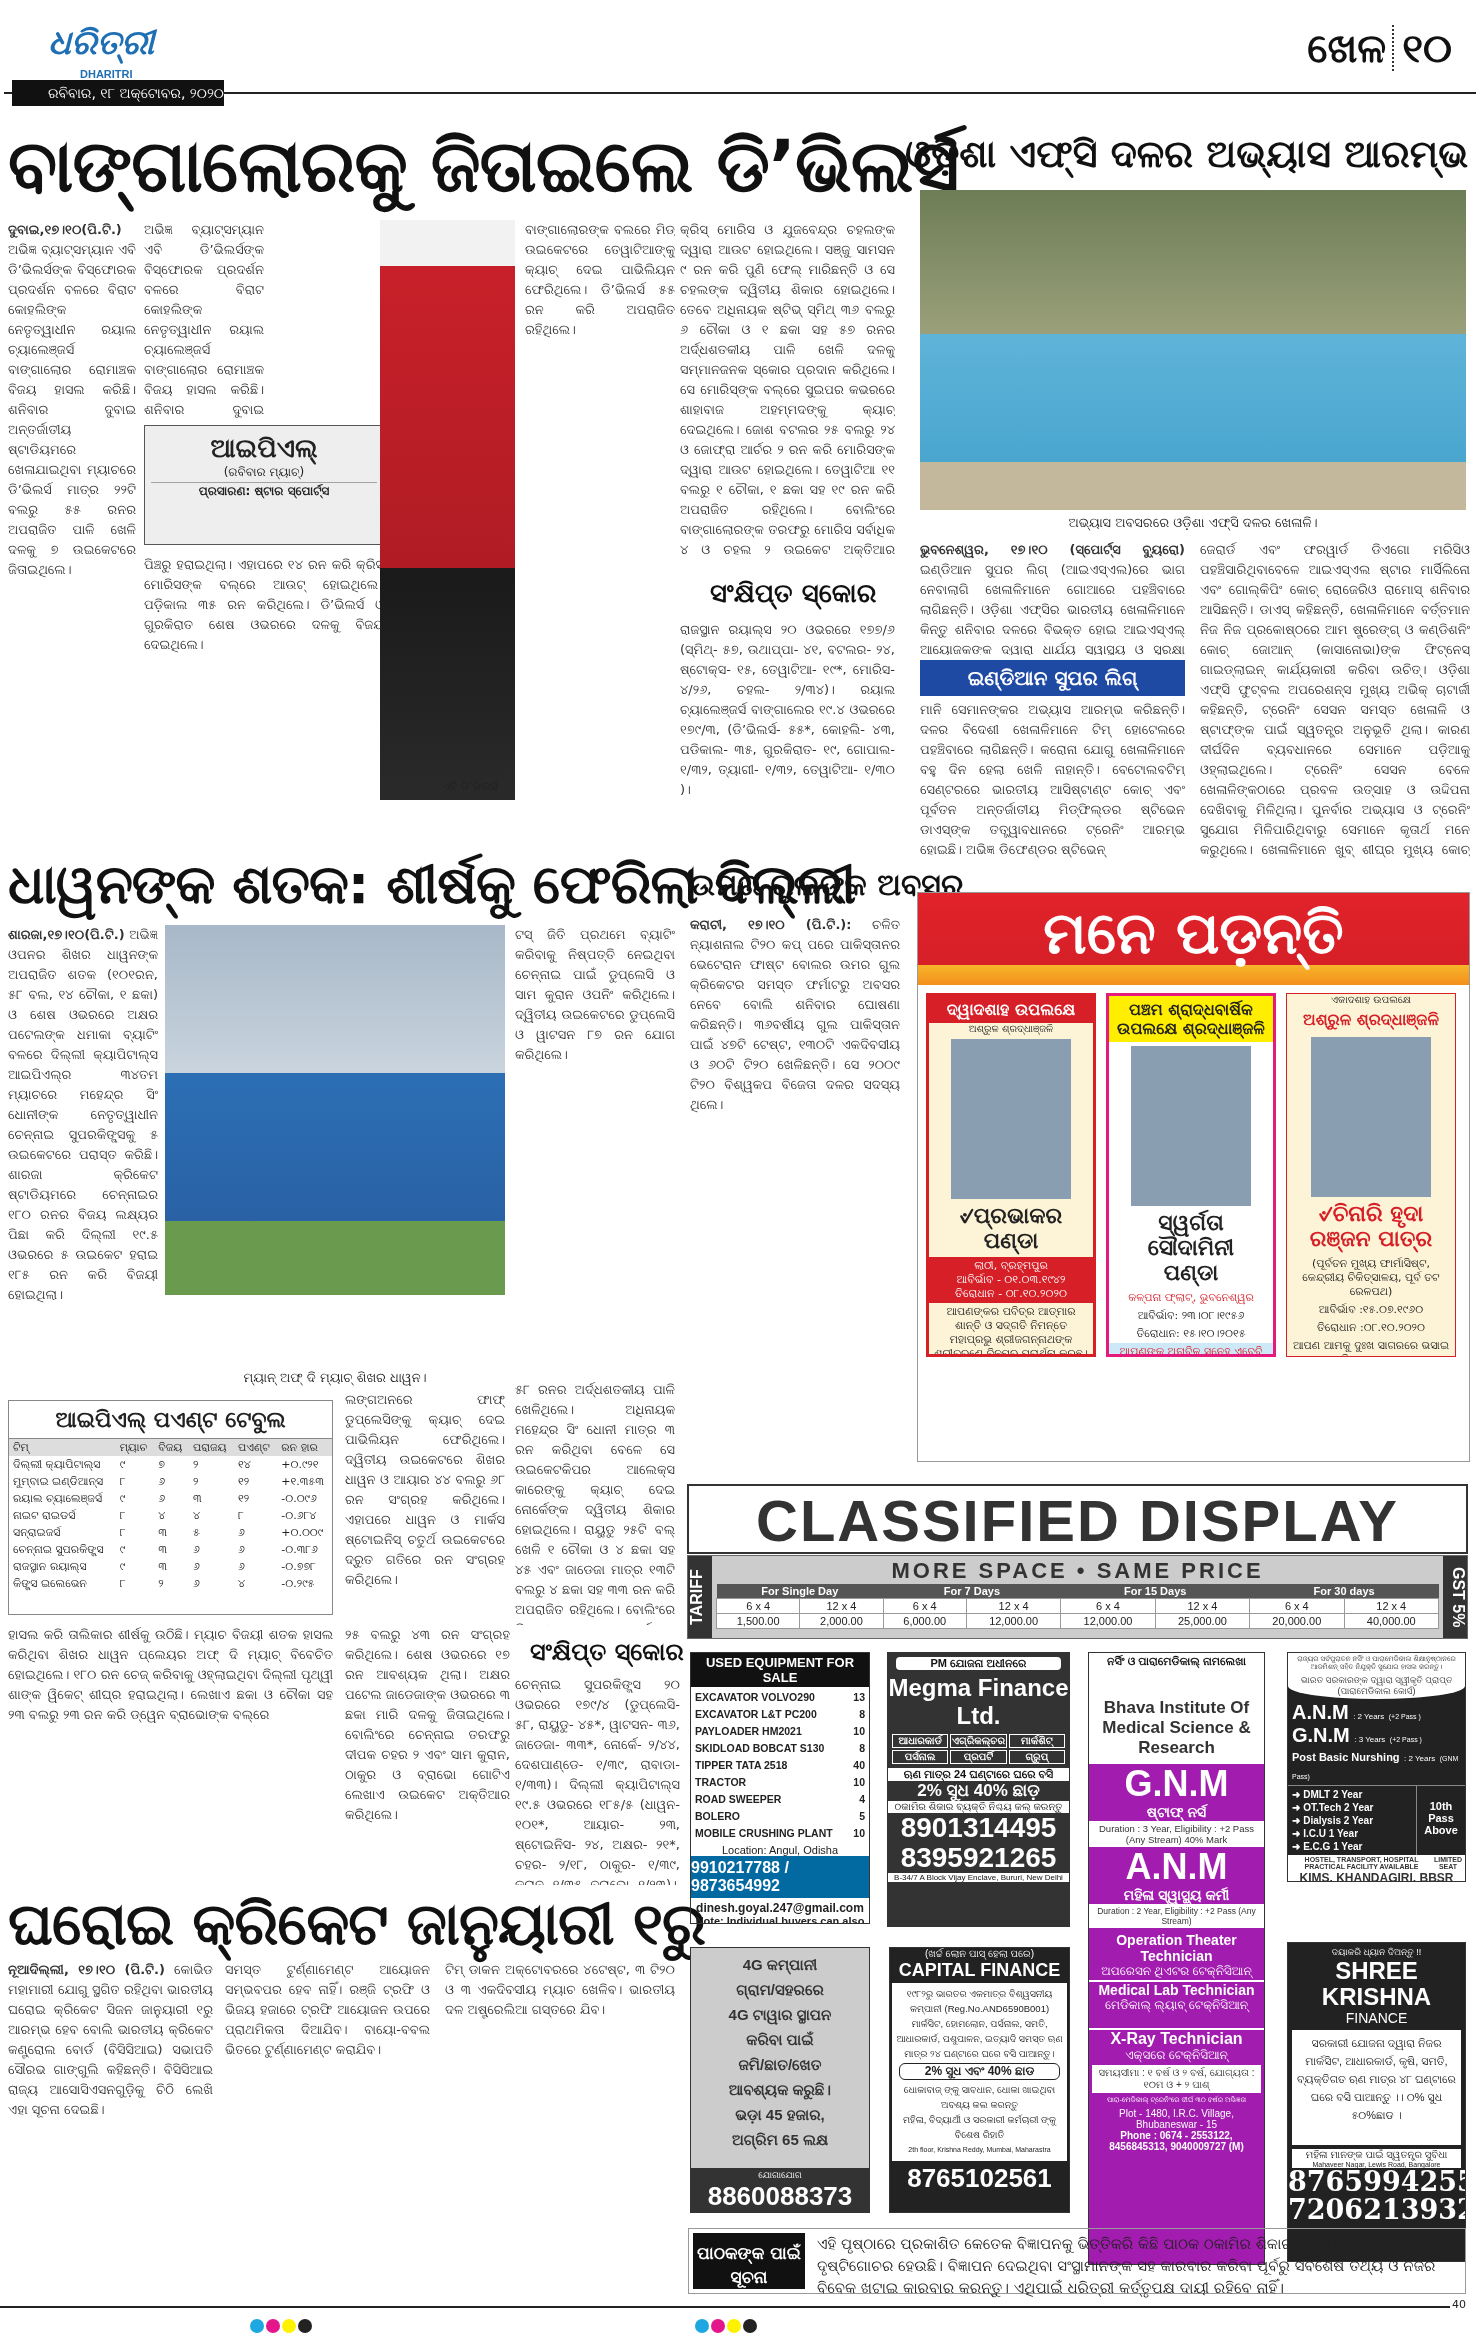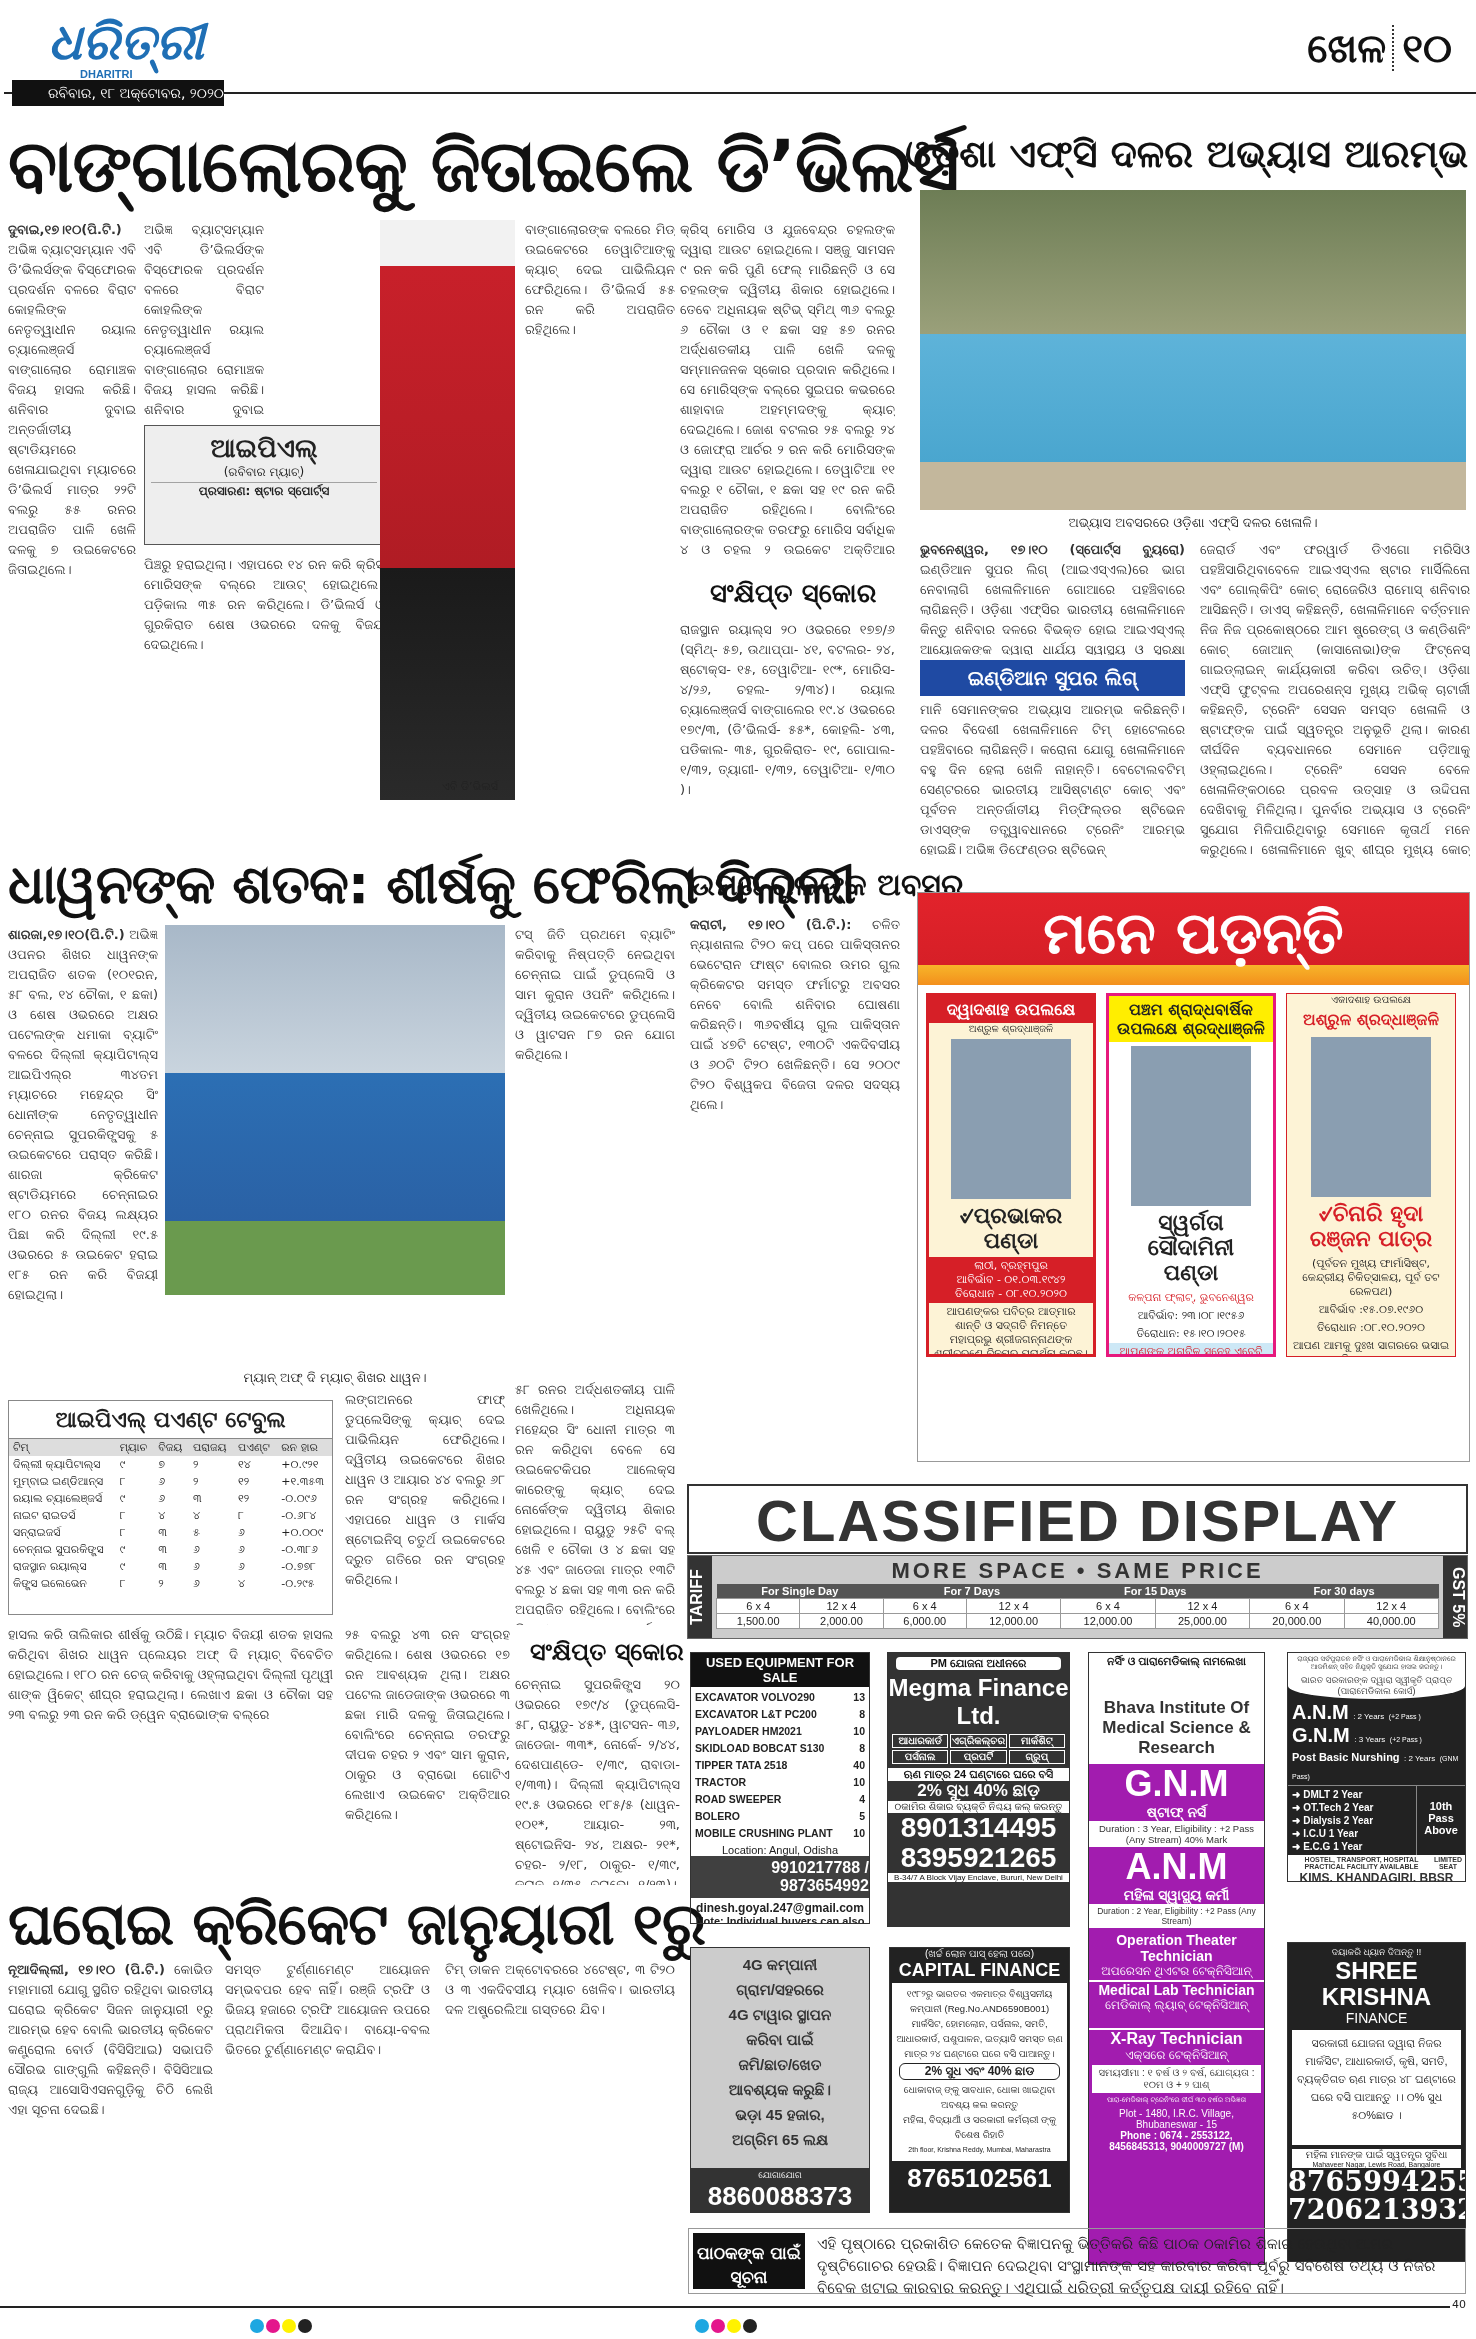--- a/index.html
+++ b/index.html
@@ -1,18 +1,18 @@
 <!DOCTYPE html>
 <html><head>
 <meta charset="utf-8">
 <style>
 *{box-sizing:border-box;margin:0;padding:0}
 body{width:1476px;height:2339px;background:#fff;font-family:"DejaVu Sans",sans-serif;color:#222;position:relative;overflow:hidden}
 .abs{position:absolute}
-.logo{left:48px;top:12px;width:170px;height:64px;color:#1f6fb5;font-size:50px;font-weight:bold;font-style:italic;line-height:60px;font-family:"DejaVu Serif",serif}
+.logo{left:48px;top:12px;width:170px;height:64px;color:#1f6fb5;font-size:34px;font-weight:bold;font-style:italic;line-height:60px;font-family:"DejaVu Serif",serif}
 .logo-sub{left:80px;top:68px;color:#1f6fb5;font-size:11px;font-weight:bold;font-family:"Liberation Sans",sans-serif}
 .date-bar{left:12px;top:80px;width:212px;height:26px;background:#111;color:#fff;font-size:14px;line-height:26px;text-align:right}
 .top-rule{left:4px;top:92px;width:1472px;height:2px;background:#222}
 .section{right:24px;top:25px;font-size:40px;font-weight:bold;color:#111}
 .section .pg{border-left:2px dotted #333;padding-left:8px;margin-left:6px}
 .headline{font-size:60px;font-weight:bold;color:#111;white-space:nowrap;line-height:1;letter-spacing:-1px}
 .sub-head{font-size:40px;font-weight:bold;color:#111;white-space:nowrap;line-height:1}
 .col{font-size:13px;line-height:20px;color:#333;text-align:justify;overflow:hidden}
 .dateline{font-weight:bold}
 .photo{background:#7aa;overflow:hidden}
@@ -303,21 +303,21 @@
     <div style="display:flex;justify-content:space-between">
         <span>BOLERO</span>
         <span>5</span>
       </div>
     <div style="display:flex;justify-content:space-between">
         <span>MOBILE CRUSHING PLANT</span>
         <span>10</span>
       </div>
   </div>
   <div style="font-size:11px;text-align:center">Location: Angul, Odisha</div>
-  <div style="background:#404040;color:#fff;font-weight:bold;font-size:16px;text-align:right;padding:3px 0">9910217788 / 9873654992</div>
+  <div style="background:#0369a1;color:#fff;font-weight:bold;font-size:16px;text-align:left;padding:3px 0">9910217788 / 9873654992</div>
   <div style="font-size:12px;font-weight:bold;text-align:center;padding-top:3px">dinesh.goyal.247@gmail.com</div>
   <div style="font-size:11px;font-weight:bold;text-align:center">Note: Individual buyers can also contact.</div>
 </div>
 
 <div class="ad dark" style="left:887px;top:1652px;width:183px;height:275px">
   <div style="background:#fff;color:#111;border-radius:4px;margin:4px 8px;font-size:11px;font-weight:bold">PM ଯୋଜନା ଅଧୀନରେ</div>
   <div class="big" style="font-size:24px;line-height:28px">Megma Finance Ltd.</div>
   <div style="display:grid;grid-template-columns:1fr 1fr 1fr;gap:2px;padding:4px;font-size:10px;font-weight:bold">
     <span style="border:1px solid #fff">ଆଧାରକାର୍ଡ</span>
       <span style="border:1px solid #fff">ଏଗ୍ରିକଲ୍ଚର</span>

